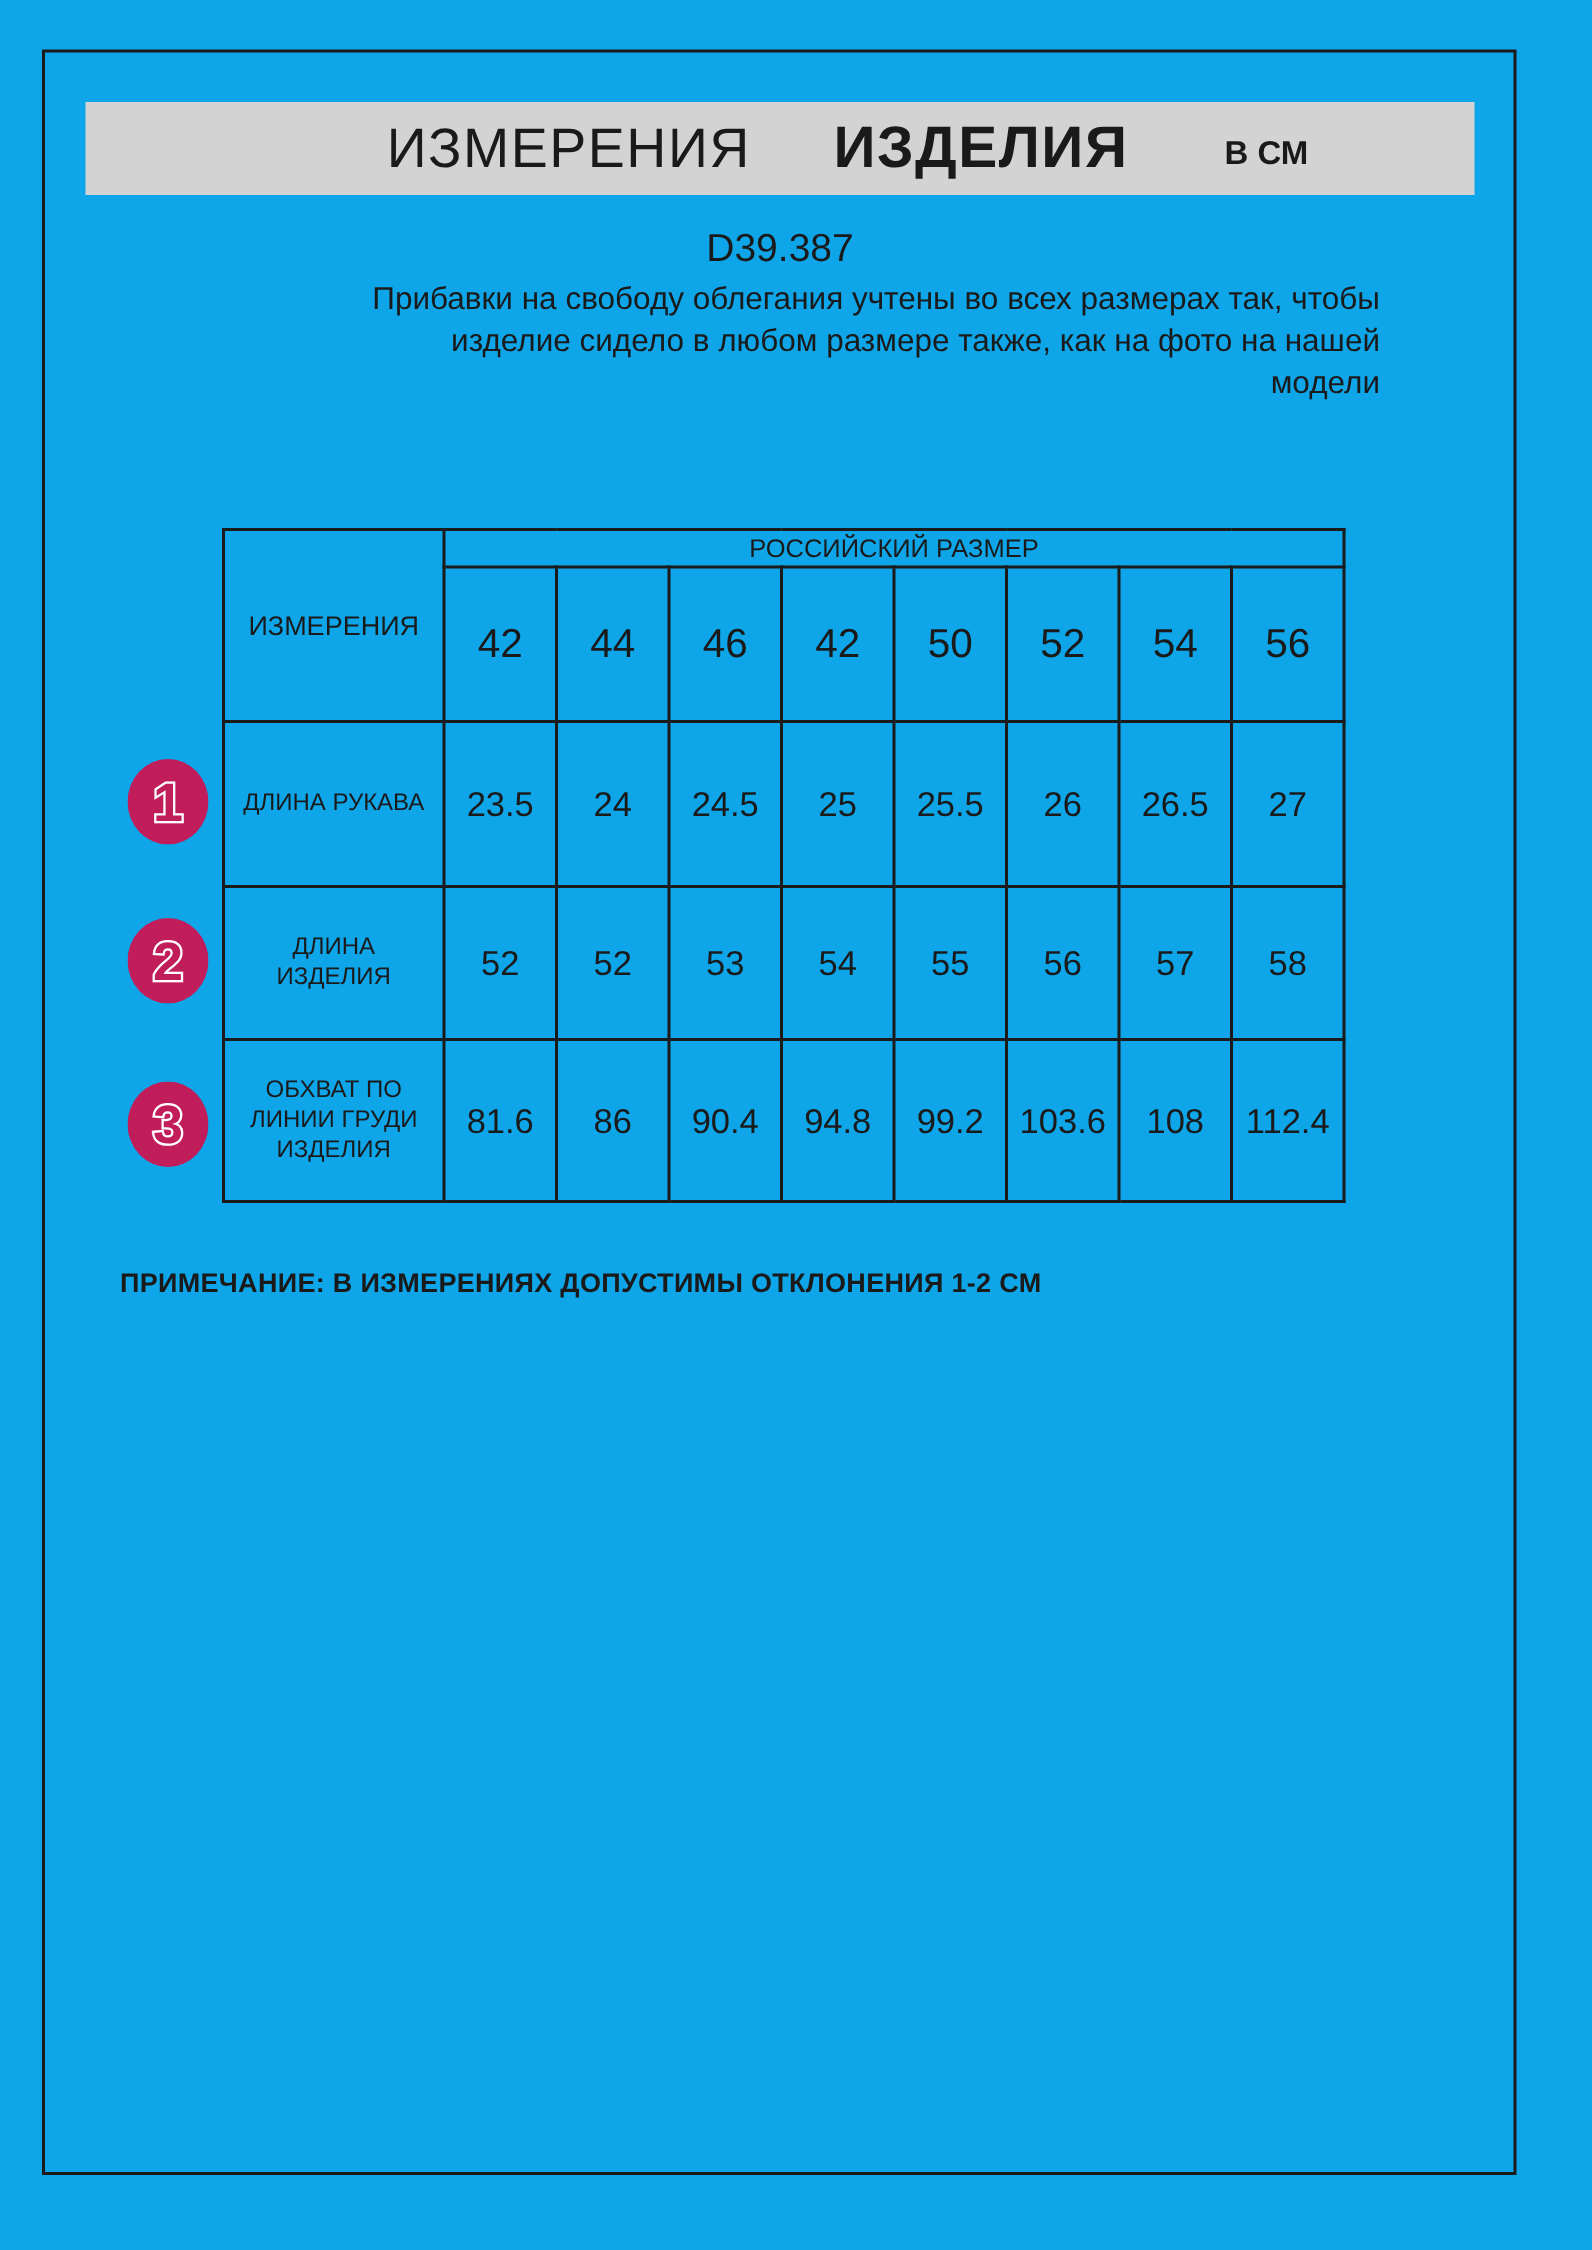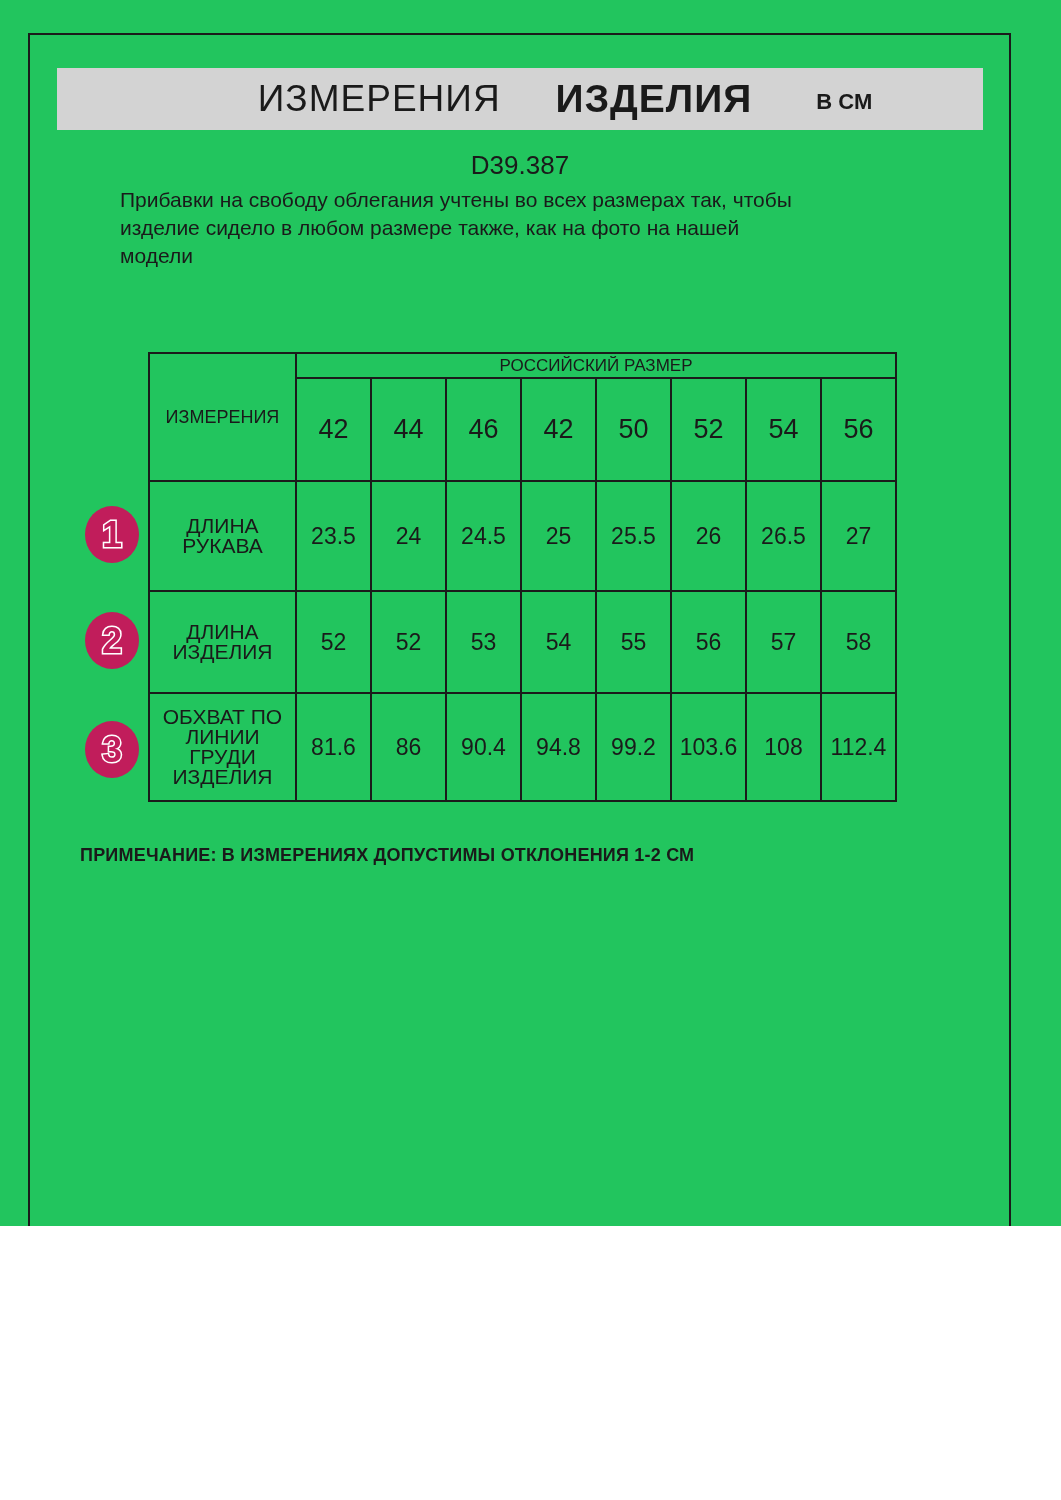--- a/index.html
+++ b/index.html
@@ -5,22 +5,22 @@
   html, body {
     margin: 0;
     padding: 0;
     background: #ffffff;
     font-family: "Liberation Sans", sans-serif;
     color: #1a1a1a;
   }
   .page {
     position: relative;
     width: 1061px;
-    height: 1226px;
-    background: #22c55e;
+    height: 1500px;
+    background: #0ea5e9;
     overflow: hidden;
   }
   .frame {
     position: absolute;
     left: 28px;
     top: 33px;
     width: 983px;
     height: 1417px;
     border: 2px solid #1b1b1b;
     box-sizing: border-box;
@@ -65,21 +65,21 @@
     top: 150px;
     width: 1040px;
     text-align: center;
     font-size: 26px;
   }
   .description {
     position: absolute;
     left: 120px;
     top: 186px;
     width: 800px;
-    text-align: left;
+    text-align: right;
     font-size: 21px;
     line-height: 28px;
     white-space: pre-line;
   }
   table.size-table {
     position: absolute;
     left: 148px;
     top: 352px;
     border-collapse: collapse;
     table-layout: fixed;
@@ -94,21 +94,21 @@
   .col-label { width: 147px; }
   .col-size  { width: 75px; }
   tr.r-group { height: 25px; }
   tr.r-sizes { height: 103px; }
   tr.r-data1 { height: 110px; }
   tr.r-data2 { height: 102px; }
   tr.r-data3 { height: 108px; }
   .corner-cell { font-size: 18px; }
   .group-cell  { font-size: 17px; margin-left: 46px; }
   .size-cell   { font-size: 27px; font-weight: bold; }
-  .label-cell  { font-size: 21px; white-space: pre-line; line-height: 20px; }
+  .label-cell  { font-size: 16px; white-space: pre-line; line-height: 20px; }
   .value-cell  { font-size: 23px; }
   .badge {
     position: absolute;
     left: 85px;
   }
   .badge svg { display: block; }
   .badge-1 { top: 506px; }
   .badge-2 { top: 612px; }
   .badge-3 { top: 721px; }
   .note {

